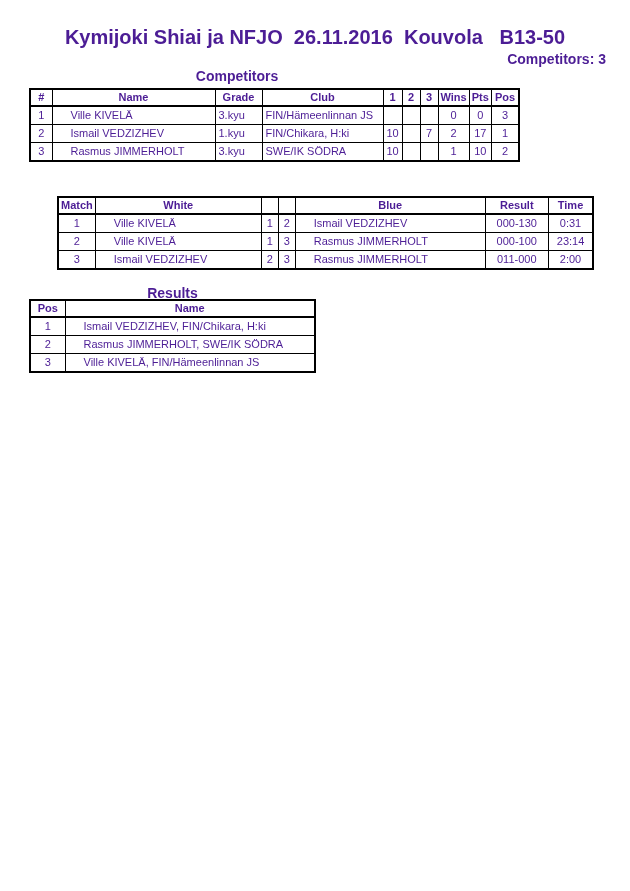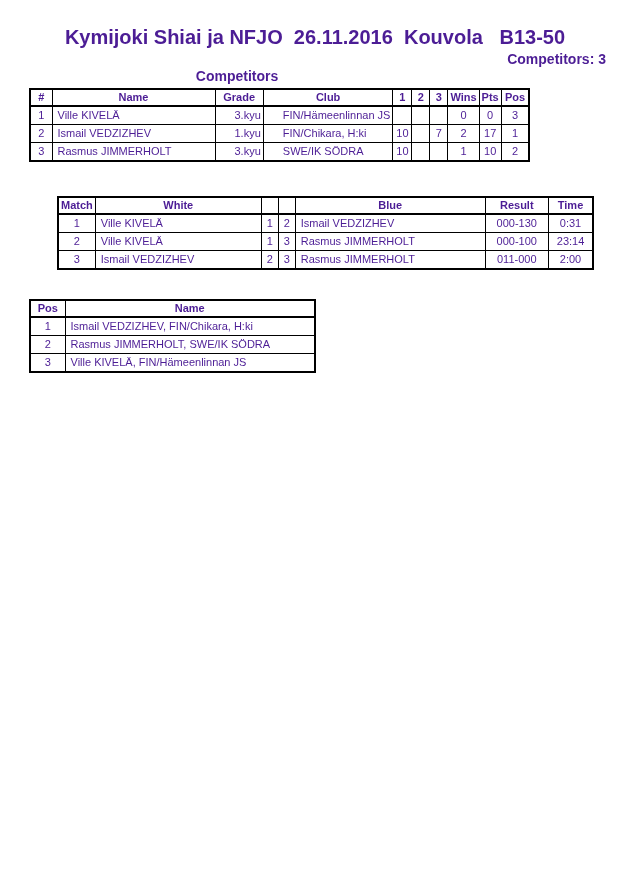--- a/index.html
+++ b/index.html
@@ -33,22 +33,22 @@
   .tbl th, .tbl td {
     border:1px solid #000; overflow:hidden; white-space:nowrap;
     padding:0 2px; vertical-align:middle;
   }
   .tbl th {
     border-bottom:2px solid #000; font-weight:bold; height:16px;
     text-align:center; line-height:15px;
   }
   .tbl td { height:18px; line-height:17px; }
   td.ctr { text-align:center; }
-  td.lft { text-align:left; padding-left:5px; }
-  td.lft2 { text-align:left; padding-left:19px; }
+  td.lft { text-align:left; padding-left:18px; }
+  td.lft2 { text-align:left; padding-left:3px; }
 </style>
 </head>
 <body>
 
 <div class="page">
 
   <h1 class="title">Kymijoki Shiai ja NFJO  26.11.2016  Kouvola   B13-50</h1>
   <div class="comp-count">Competitors: 3</div>
 
   <h2 class="heading h-comp">Competitors</h2>
@@ -164,20 +164,21 @@
         <td class="lft">Ismail VEDZIZHEV</td>
         <td class="ctr">2</td>
         <td class="ctr">3</td>
         <td class="lft">Rasmus JIMMERHOLT</td>
         <td class="ctr">011-000</td>
         <td class="ctr">2:00</td>
       </tr>
     </tbody>
   </table>
 
+  <h2 class="heading h-results">Results</h2>
   <table class="tbl t-results">
     <colgroup>
       <col style="width:35px">
         <col style="width:250px">
     </colgroup>
     <thead>
       <tr>
         <th>Pos</th>
         <th>Name</th>
       </tr>

